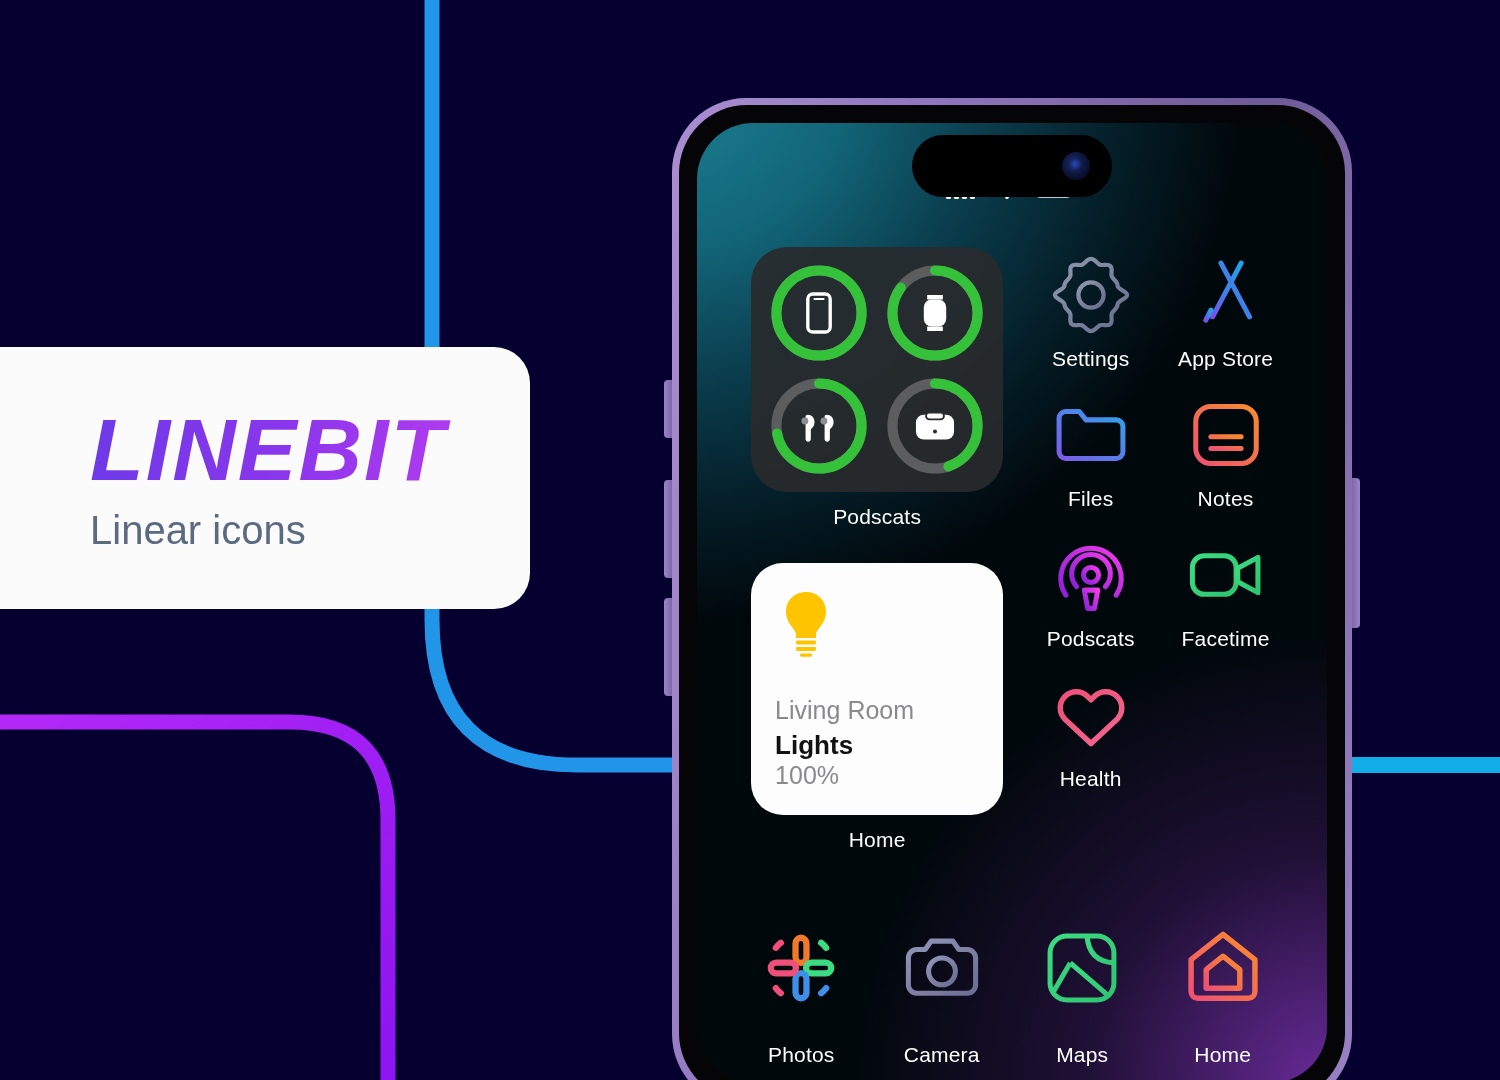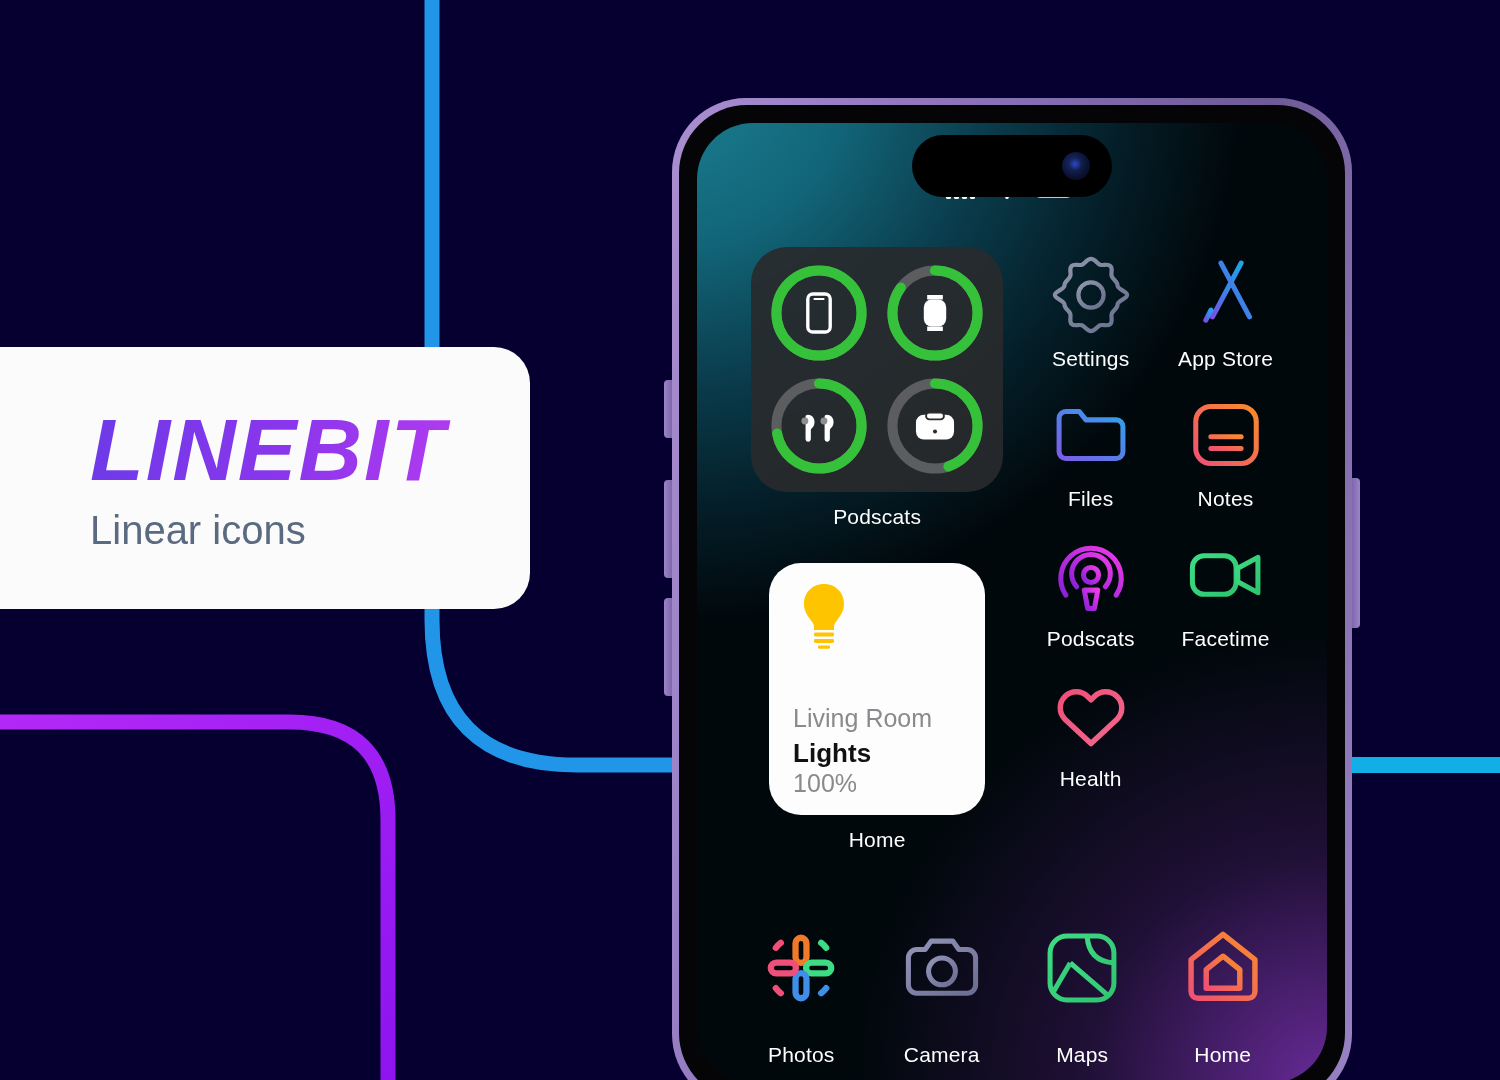--- a/index.html
+++ b/index.html
@@ -117,23 +117,23 @@
 
   .batteries-widget{
     width:252px; height:245px;
     background:rgba(40,42,44,.92);
     border-radius:36px;
     display:grid; grid-template-columns:1fr 1fr; grid-template-rows:1fr 1fr;
     place-items:center;
     padding:10px;
   }
   .home-widget{
-    width:216px; height:252px;
+    width:252px; height:252px;
     background:#fdfdfd; border-radius:32px;
-    padding:18px 24px; display:flex; flex-direction:column;
+    padding:26px 24px; display:flex; flex-direction:column;
   }
   .hw-room{ font-size:25px; color:#8a8a8e; line-height:1.1; }
   .hw-name{ font-size:26px; color:#111; font-weight:bold; margin-top:6px; line-height:1.1;}
   .hw-pct { font-size:25px; color:#8a8a8e; margin-top:2px; line-height:1.1;}
 
   
   .apps-right{ display:flex; flex-direction:column; gap:0; }
   .app-row{ display:flex; }
   .app{
     width:50%; display:flex; flex-direction:column;

